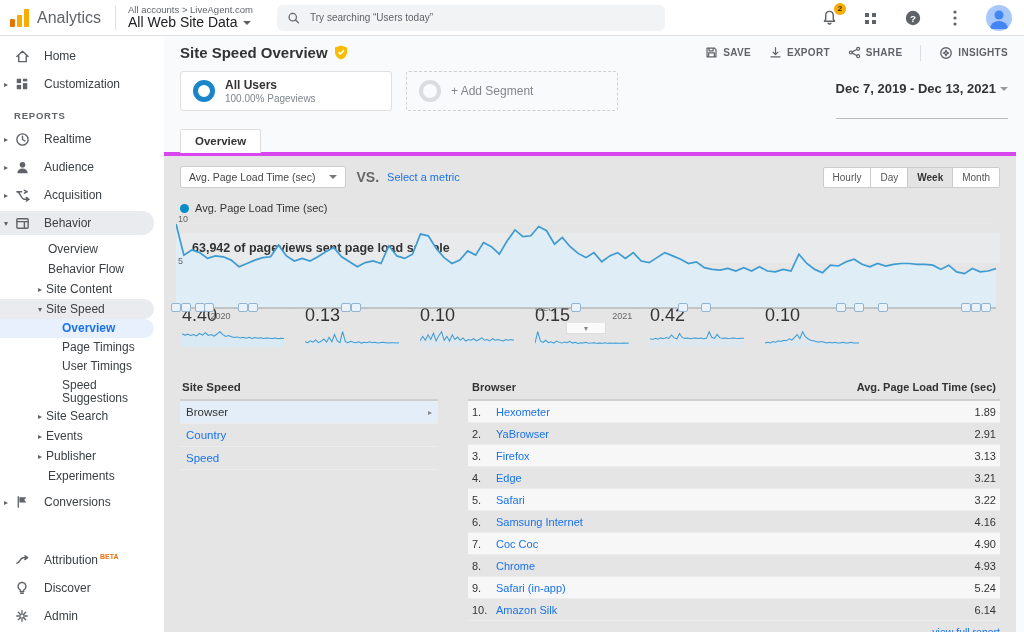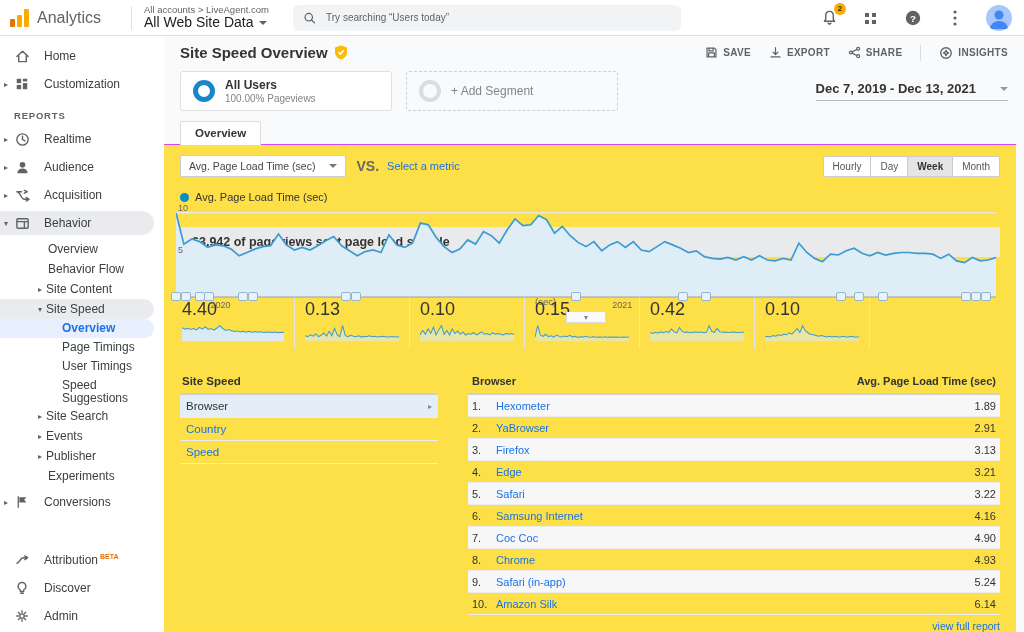--- a/index.html
+++ b/index.html
@@ -3,21 +3,21 @@
 <meta charset="utf-8">
 <style>
   * { margin:0; padding:0; box-sizing:border-box; }
   html,body { width:1024px; height:632px; overflow:hidden; font-family:"Liberation Sans",sans-serif; background:#fff; }
 
   
   .topbar { height:36px; background:#fff; border-bottom:1px solid #e0e0e0; display:flex; align-items:center; padding:0 12px 0 10px; position:relative; z-index:10;}
   .logo-wrap { display:flex; align-items:flex-end; gap:2px; height:18px; margin-right:8px;}
   .logo-wrap .bar { width:5px; background:#f9ab00; border-radius:1px;}
   .logo-wrap .b1{height:8px; background:#e37400;} .logo-wrap .b2{height:12px;} .logo-wrap .b3{height:18px;}
-  .product-name { font-size:16px; color:#5f6368; margin-right:30px;}
+  .product-name { font-size:16px; color:#5f6368; margin-right:14px;}
   .header-divider { width:1px; height:24px; background:#e0e0e0; margin-right:12px;}
   .account-block { line-height:1.1; margin-right:24px;}
   .account-breadcrumb { font-size:9.5px; color:#5f6368;}
   .account-property { font-size:14px; color:#202124; display:flex; align-items:center; gap:5px;}
   .caret-down { width:0;height:0;border-left:4px solid transparent;border-right:4px solid transparent;border-top:4px solid #5f6368; display:inline-block;}
   .search-box { background:#f1f3f4; border-radius:6px; height:26px; width:388px; display:flex; align-items:center; padding:0 10px; gap:10px;}
   .search-box input { border:none; background:transparent; outline:none; font-size:10px; color:#3c4043; width:100%; font-family:"Liberation Sans",sans-serif;}
   .search-box input::placeholder { color:#5f6368;}
   .topbar-right { margin-left:auto; display:flex; align-items:center; gap:20px;}
   .icon-btn { position:relative; width:22px; height:22px; display:flex; align-items:center; justify-content:center; cursor:pointer;}
@@ -52,25 +52,25 @@
 
   .segment-row { display:flex; align-items:flex-start; padding:4px 16px 10px 16px; gap:14px;}
   .segment-card { background:#fff; border:1px solid #e0e0e0; border-radius:3px; width:212px; height:40px; display:flex; align-items:center; padding:16px 12px; gap:10px; cursor:pointer;}
   .segment-card.dashed { border:1px dashed #cfcfcf; background:transparent; color:#80868b;}
   .ring-blue { width:22px; height:22px; border-radius:50%; border:5px solid #1886c8; flex-shrink:0;}
   .ring-gray { width:22px; height:22px; border-radius:50%; border:4px solid #dadce0; flex-shrink:0;}
   .seg-name { font-size:12px; font-weight:bold; color:#333; line-height:1.2;}
   .seg-sub { font-size:10px; color:#80868b;}
   .add-seg-label { font-size:12px; color:#80868b;}
   .date-wrap { margin-left:auto; padding-top:8px; text-align:right;}
-  .date-range { font-size:13px; font-weight:bold; color:#333; border-bottom:1px solid #bbb; padding-bottom:4px; display:inline-flex; align-items:center; gap:24px; cursor:pointer;}
+  .date-range { font-size:13px; font-weight:bold; color:#333; border-bottom:1px solid #bbb; padding-bottom:22px; display:inline-flex; align-items:center; gap:4px; cursor:pointer;}
 
   .tab-strip { padding-left:16px; display:flex; }
   .tab { background:#fff; border:1px solid #ddd; border-bottom:none; font-size:11.5px; font-weight:bold; color:#333; padding:5px 14px 6px 14px; border-radius:2px 2px 0 0; position:relative; z-index:2; margin-bottom:-1px; cursor:pointer;}
-  .panel { background:#fde047; border-top:1px solid #d946ef; flex:1; margin-right:8px; overflow:hidden; display:flex; flex-direction:column;}
+  .panel { background:#e5e5e5; border-top:4px solid #d946ef; flex:1; margin-right:8px; overflow:hidden; display:flex; flex-direction:column;}
 
   .metric-row { display:flex; align-items:center; padding:10px 16px 4px 16px;}
   .metric-dd { border:1px solid #ccc; background:#fff; border-radius:2px; font-size:10.5px; color:#444; padding:4px 8px; display:flex; align-items:center; gap:14px; cursor:pointer;}
   .vs-label { font-size:14px; font-weight:bold; color:#666; margin:0 8px 0 10px;}
   .link { color:#1a73e8; text-decoration:none; cursor:pointer;}
   .select-metric { font-size:11px;}
   .granularity { margin-left:auto; display:flex;}
   .gran-btn { border:1px solid #ccc; background:#fff; font-size:10px; color:#555; padding:4px 9px; margin-left:-1px; cursor:pointer;}
   .gran-btn.active { background:#e4e4e4; font-weight:bold; color:#333;}
   .gran-btn:first-child{border-radius:2px 0 0 2px;} .gran-btn:last-child{border-radius:0 2px 2px 0;}

